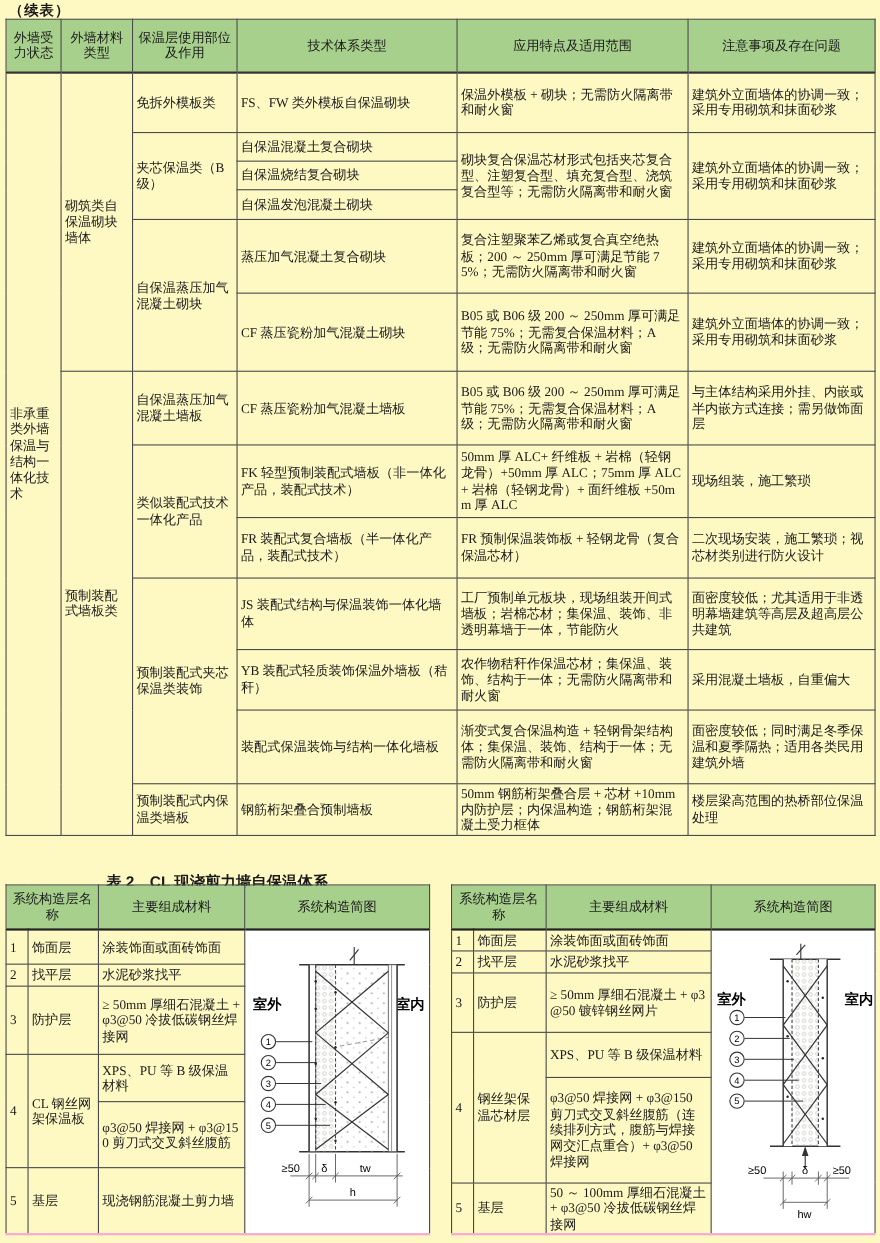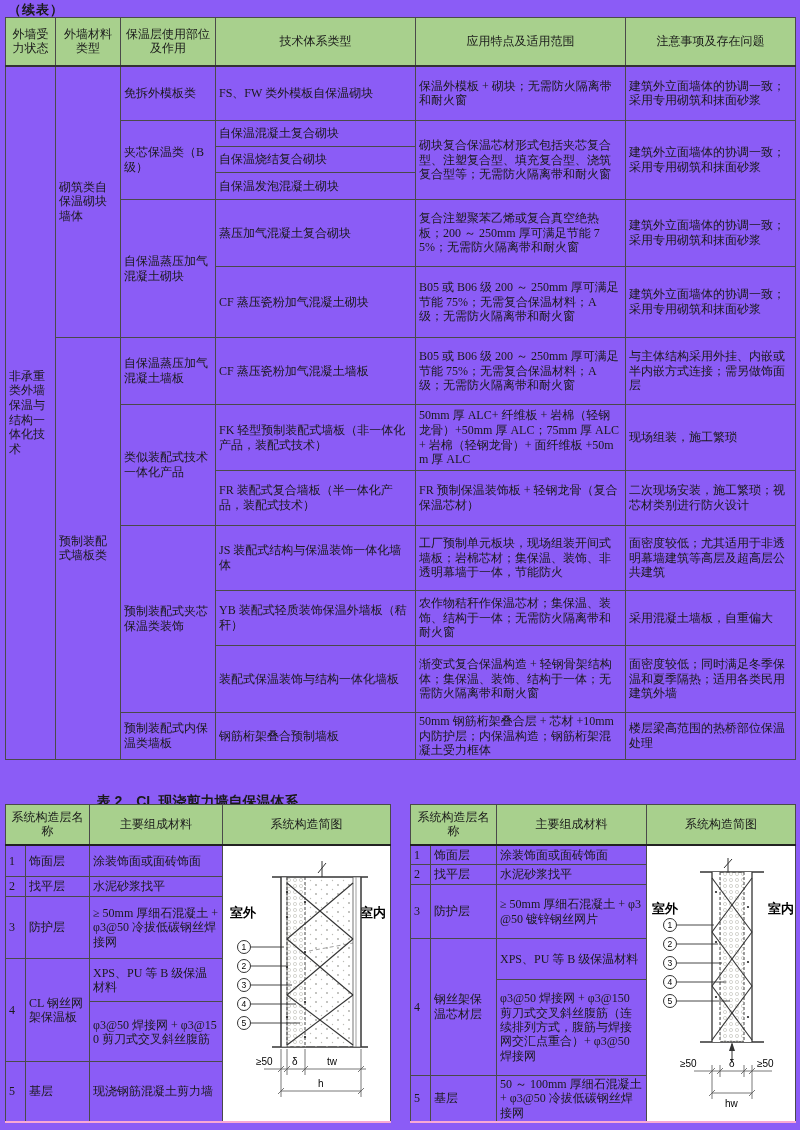--- a/index.html
+++ b/index.html
@@ -1,16 +1,16 @@
 <!DOCTYPE html>
 <html><head>
 <meta charset="utf-8">
 <style>
   html,body{margin:0;padding:0;background:#fff;}
-  #page{position:relative;width:800px;height:1130px;background:#8b5cf6;overflow:hidden;
+  #page{position:relative;width:800px;height:1130px;background:#fef9c3;overflow:hidden;
         font-family:"Liberation Serif","DejaVu Serif",serif;color:#1a1a1a;}
   .cont-label{position:absolute;left:8px;top:1px;font-size:13px;font-weight:bold;letter-spacing:1px;}
 
   
   table{border-collapse:collapse;table-layout:fixed;}
   #main-table{position:absolute;left:5px;top:17px;width:790px;border-radius:20px;}
   #main-table td,#main-table th{border:1px solid #4a4a4a;font-size:12px;line-height:1.22;
         padding:1px 3px;word-break:break-all;}
   #main-table th{background:#a8d08d;text-align:center;vertical-align:middle;font-weight:normal;
         border-bottom:2px solid #333;}

